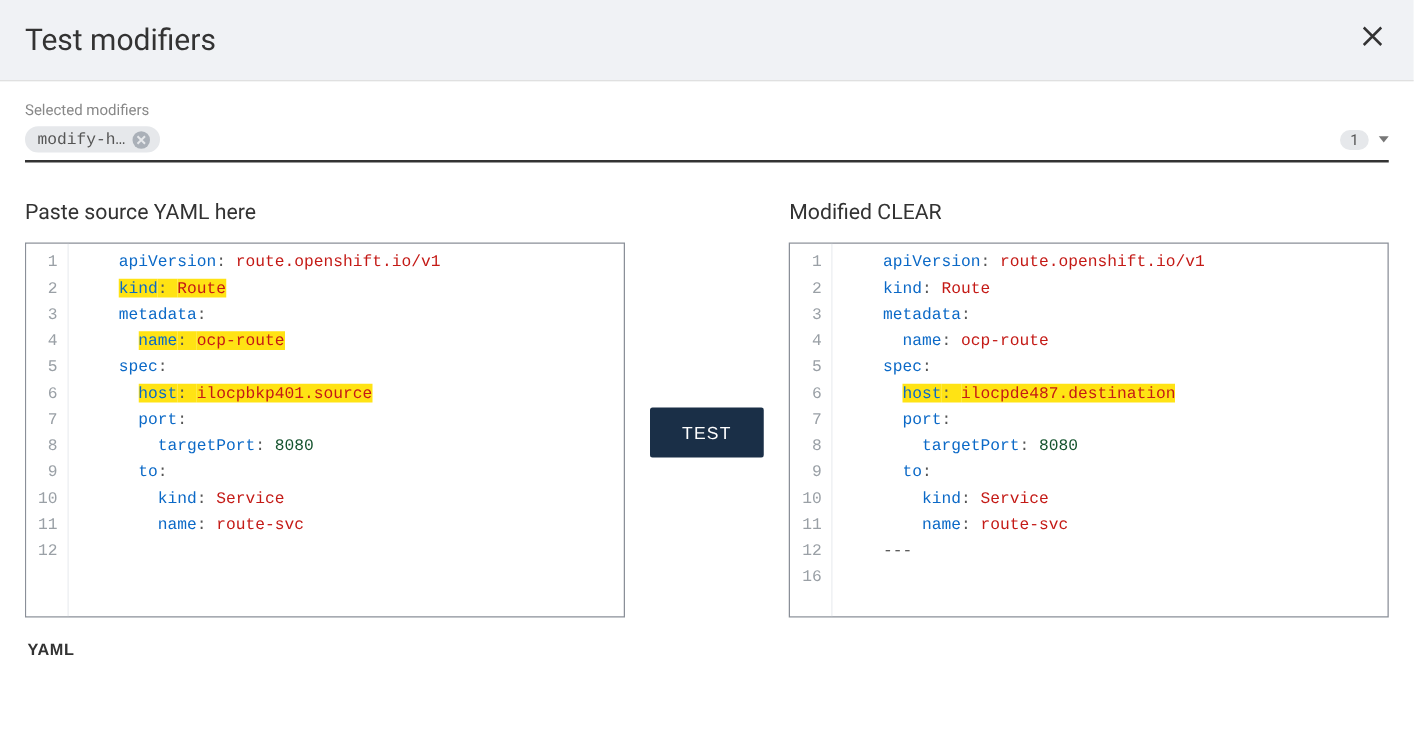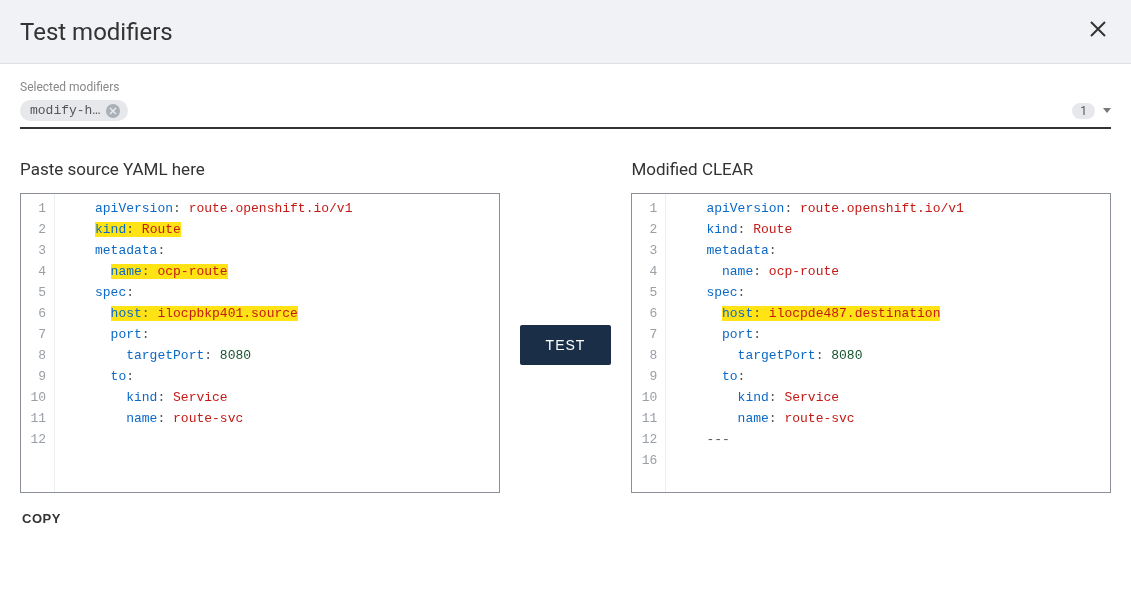--- a/index.html
+++ b/index.html
@@ -81,21 +81,21 @@
           <div>7</div>
           <div>8</div>
           <div>9</div>
           <div>10</div>
           <div>11</div>
           <div>12</div>
         </div>
       <div class="code" id="src-code"><div class="code-line"><span class="tok-key">apiVersion</span><span class="tok-pun">: </span><span class="tok-str">route.openshift.io/v1</span></div><div class="code-line"><span class="tok-key hl">kind</span><span class="tok-pun hl">: </span><span class="tok-str hl">Route</span></div><div class="code-line"><span class="tok-key">metadata</span><span class="tok-pun">:</span></div><div class="code-line"><span>  </span><span class="tok-key hl">name</span><span class="tok-pun hl">: </span><span class="tok-str hl">ocp-route</span></div><div class="code-line"><span class="tok-key">spec</span><span class="tok-pun">:</span></div><div class="code-line"><span>  </span><span class="tok-key hl">host</span><span class="tok-pun hl">: </span><span class="tok-str hl">ilocpbkp401.source</span></div><div class="code-line"><span>  </span><span class="tok-key">port</span><span class="tok-pun">:</span></div><div class="code-line"><span>    </span><span class="tok-key">targetPort</span><span class="tok-pun">: </span><span class="tok-num">8080</span></div><div class="code-line"><span>  </span><span class="tok-key">to</span><span class="tok-pun">:</span></div><div class="code-line"><span>    </span><span class="tok-key">kind</span><span class="tok-pun">: </span><span class="tok-str">Service</span></div><div class="code-line"><span>    </span><span class="tok-key">name</span><span class="tok-pun">: </span><span class="tok-str">route-svc</span></div><div class="code-line"></div></div>
     </div>
     <div class="pane-actions">
-      <button class="action-btn">COPY</button>
+      <button class="action-btn">YAML</button>
     </div>
   </div>
 
   <div class="center-col">
     <button class="test-btn">TEST</button>
   </div>
 
   <div class="pane">
     <div class="pane-title">Modified CLEAR</div>
     <div class="editor">

